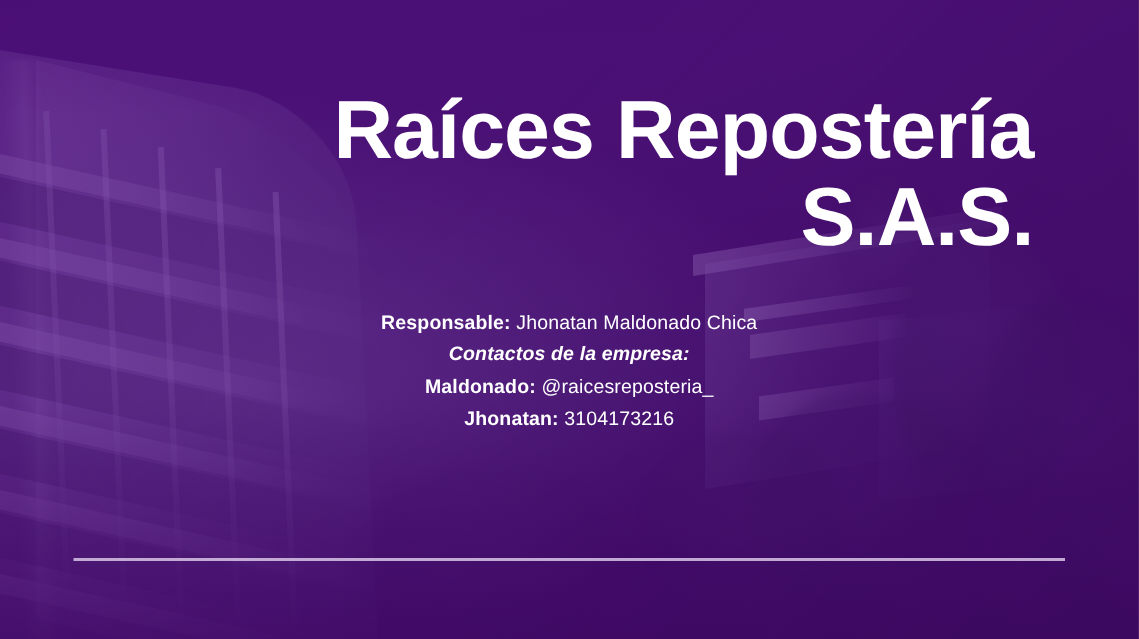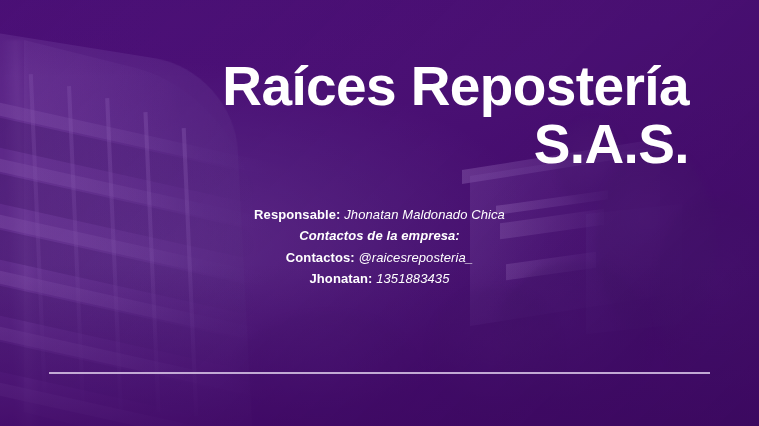--- a/index.html
+++ b/index.html
@@ -248,21 +248,20 @@
     white-space: nowrap;
   }
 
   .contact-line .lbl {
     font-weight: bold;
     margin-top: 24px;
   }
 
   .contact-line .val {
     font-weight: normal;
-    font-style: italic;
   }
 
   .contact-line.all-bold {
     font-weight: bold;
     font-style: italic;
   }
 
   .rule {
     position: absolute;
     left: 49px;
@@ -332,28 +331,28 @@
     <div class="contact-block">
 
       <div class="contact-line">
         <span class="lbl">Responsable:</span>
         <span class="val">Jhonatan Maldonado Chica</span>
       </div>
 
       <div class="contact-line all-bold">Contactos de la empresa:</div>
 
       <div class="contact-line">
-        <span class="lbl">Contactos:</span>
+        <span class="lbl">Maldonado:</span>
         <span class="val">@raicesreposteria_</span>
       </div>
 
 
       <div class="contact-line">
         <span class="lbl">Jhonatan:</span>
-        <span class="val">1351883435</span>
+        <span class="val">3104173216</span>
       </div>
 
     </div>
   </div>
 
   <div class="rule"></div>
 
 </div>
 
 </body></html>

